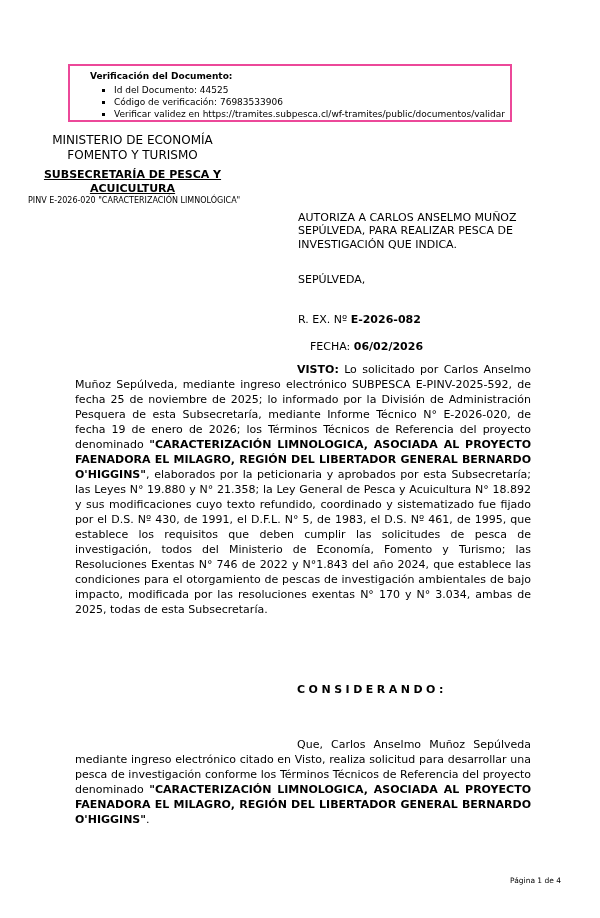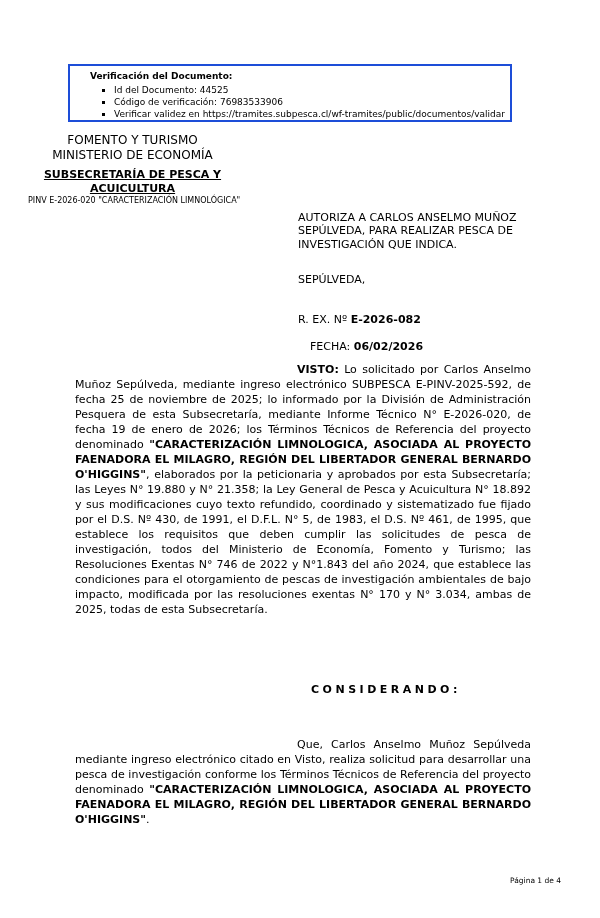--- a/index.html
+++ b/index.html
@@ -17,21 +17,21 @@
     overflow: hidden;
   }
 
   
   .verification-box {
     position: absolute;
     left: 68px;
     top: 64px;
     width: 444px;
     height: 58px;
-    border: 2px solid #1d4ed8;
+    border: 2px solid #ec4899;
     box-sizing: border-box;
     padding: 5px 4px 0 20px;
   }
   .verification-title {
     font-size: 9px;
     font-weight: bold;
     line-height: 11px;
     white-space: nowrap;
   }
   .verification-list {
@@ -116,21 +116,21 @@
     font-size: 11px;
     line-height: 15px;
     text-align: justify;
     text-indent: 222px;
   }
   .visto-paragraph { top: 362px; }
   .considerando-paragraph { top: 737px; }
 
   .considerando-heading {
     position: absolute;
-    left: 311px;
+    left: 297px;
     top: 683px;
     font-size: 11px;
     font-weight: bold;
     letter-spacing: 3.5px;
     white-space: nowrap;
   }
 
   
   .page-footer {
     position: absolute;
@@ -150,22 +150,22 @@
   <div class="verification-box">
     <div class="verification-title">Verificación del Documento:</div>
     <ul class="verification-list">
       <li>Id del Documento: 44525</li>
       <li>Código de verificación: 76983533906</li>
       <li>Verificar validez en https://tramites.subpesca.cl/wf-tramites/public/documentos/validar</li>
     </ul>
   </div>
 
   <div class="letterhead">
+    <div class="ministry-line">MINISTERIO DE ECONOMÍA</div>
     <div class="ministry-line">FOMENTO Y TURISMO</div>
-    <div class="ministry-line">MINISTERIO DE ECONOMÍA</div>
     <span class="subsecretaria">SUBSECRETARÍA DE PESCA Y ACUICULTURA</span>
   </div>
   <div class="project-ref">PINV E-2026-020 "CARACTERIZACIÓN LIMNOLÓGICA"</div>
 
   <div class="header-right">
     <p class="subject">AUTORIZA A CARLOS ANSELMO MUÑOZ SEPÚLVEDA, PARA REALIZAR PESCA DE INVESTIGACIÓN QUE INDICA.</p>
   </div>
   <div class="city-line">SEPÚLVEDA,</div>
   <div class="resolution-line"><span>R. EX. Nº </span><span class="bold">E-2026-082</span></div>
   <div class="fecha-line"><span>FECHA: </span><span class="bold">06/02/2026</span></div>

